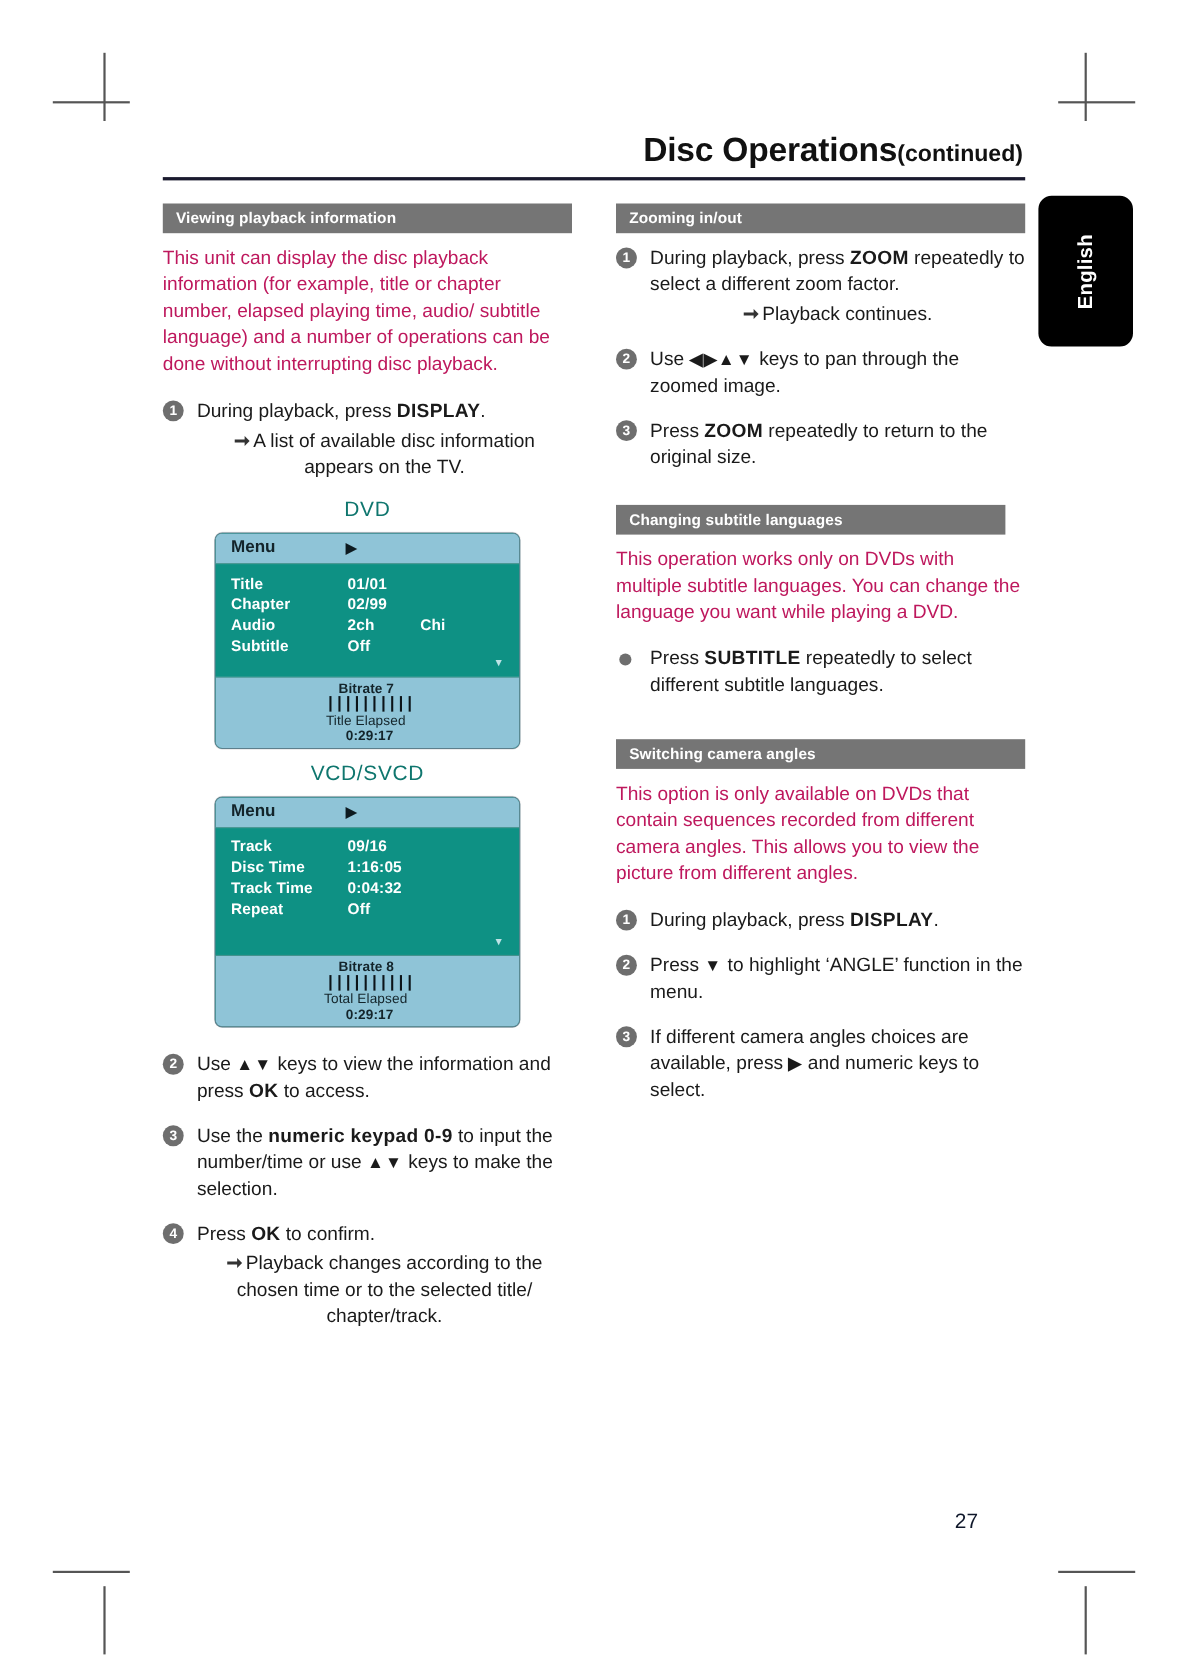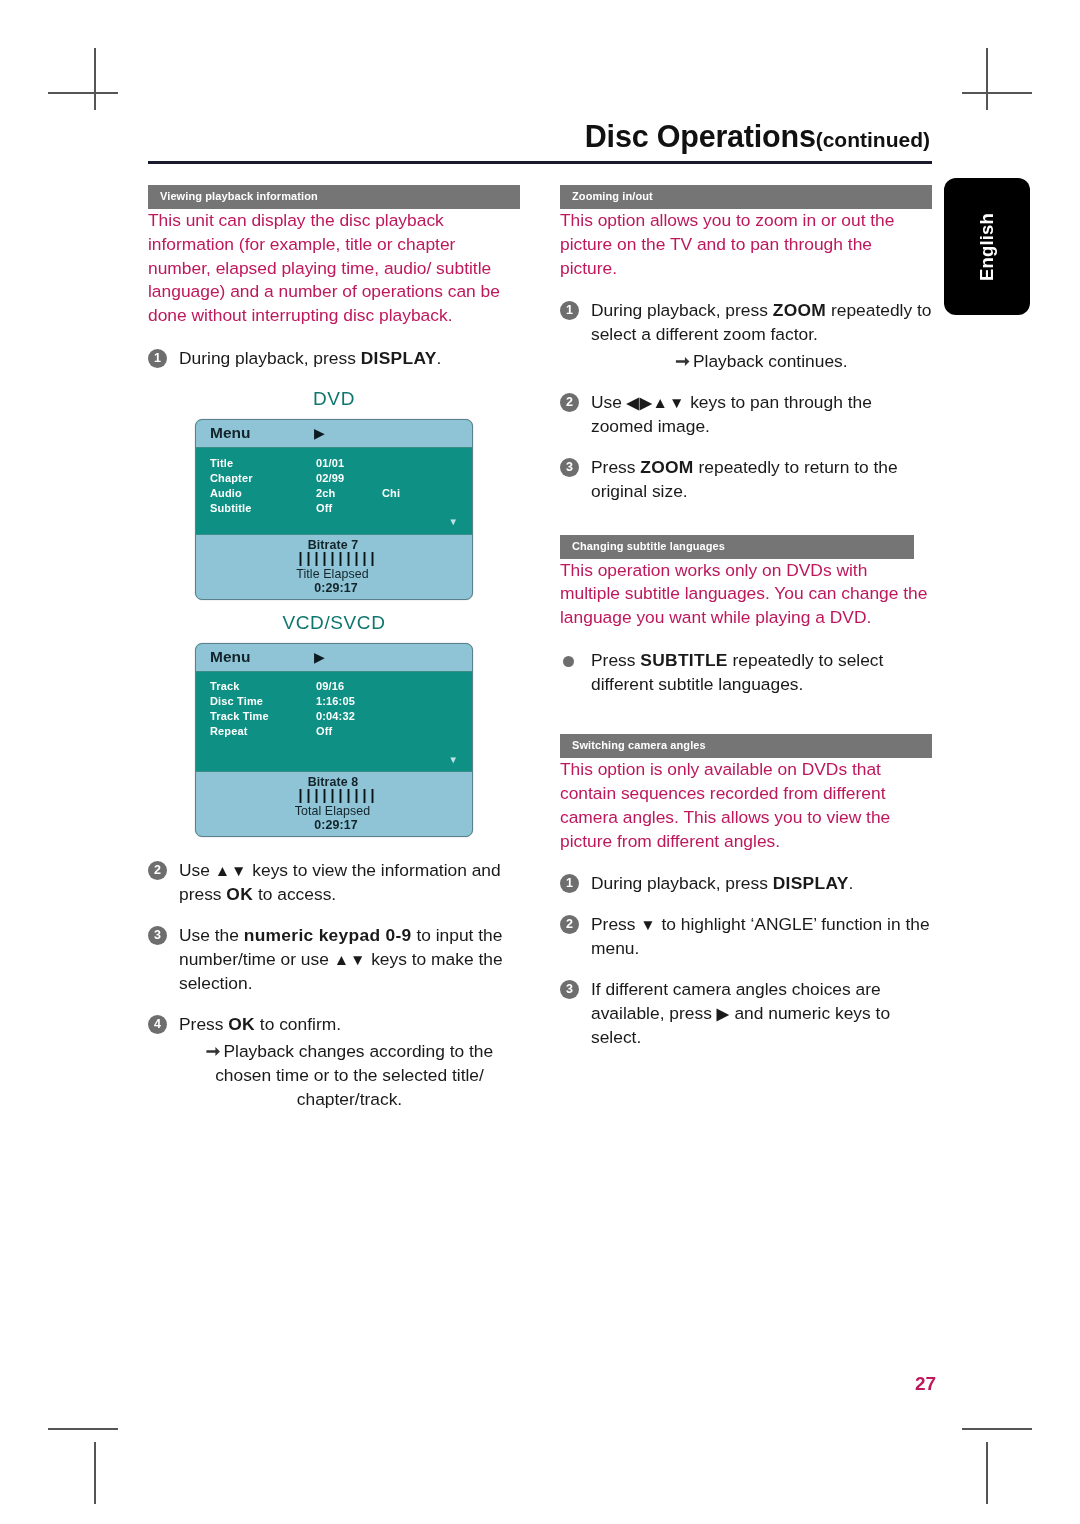--- a/index.html
+++ b/index.html
@@ -67,24 +67,25 @@
     display: flex;
     margin-top: 21px;
     gap: 40px;
   }
   .col { width: 372px; }
 
   
   .sec-head {
     background: #757575;
     color: #ffffff;
-    font-size: 11px;
+    font-size: 14px;
     font-weight: bold;
     padding: 5px 0 6px 12px;
     letter-spacing: 0.1px;
+    margin-bottom: 11px;
     line-height: 1.15;
   }
   .sec-head.narrow { width: 342px; }
 
   
   p.body {
     margin: 0 0 19px 0;
     font-size: 17.4px;
     line-height: 1.375;
     color: #be185d;
@@ -166,21 +167,21 @@
   }
   .osd-bar .tri { font-size: 14px; color: #0d1a1f; line-height: 1; }
   .osd-body {
     background: #0e9184;
     padding: 7px 0 5px 0;
     position: relative;
   }
   .osd-row {
     display: flex;
     color: #ffffff;
-    font-size: 11px;
+    font-size: 14px;
     font-weight: bold;
     padding: 1.5px 0 1.5px 14px;
     letter-spacing: 0.15px;
   }
   .osd-row .lab { width: 106px; }
   .osd-row .v1 { width: 66px; }
   .osd-row .v2 { }
   .osd-caret {
     text-align: right;
     padding-right: 14px;
@@ -232,25 +233,25 @@
     color: #ffffff;
     font-size: 18.5px;
     font-weight: bold;
     white-space: nowrap;
     letter-spacing: 0.2px;
   }
 
   
   .pageno {
     position: absolute;
-    left: 915px;
+    left: 868px;
     top: 1373px;
     font-size: 19px;
-    color: #be185d;
-    font-weight: bold;
+    color: #0f172a;
+    font-weight: normal;
   }
   .vcd-gap { height: 14px; }
 </style>
 </head>
 <body>
 
 <div class="crop v crop-tl-v"></div>
 <div class="crop h crop-tl-h"></div>
 <div class="crop v crop-tr-v"></div>
 <div class="crop h crop-tr-h"></div>
@@ -274,20 +275,21 @@
 
     <div class="col">
 
       <div class="sec-head">Viewing playback information</div>
 
       <p class="body">This unit can display the disc playback information (for example, title or chapter number, elapsed playing time, audio/ subtitle language) and a number of operations can be done without interrupting disc playback.</p>
 
       <div class="step">
         <div class="num">1</div>
         <span>During playback, press </span><b class="k">DISPLAY</b><span>.</span>
+        <span class="sub"><span class="arr">➞</span><span>A list of available disc information appears on the TV.</span></span>
       </div>
 
       <div class="osd-label">DVD</div>
       <div class="osd">
         <div class="osd-bar">
           <span class="t">Menu</span>
           <span class="tri">▶</span>
         </div>
         <div class="osd-body">
           <div class="osd-row">
@@ -376,21 +378,20 @@
         <div class="num">4</div>
         <span>Press </span><b class="k">OK</b><span> to confirm.</span>
         <span class="sub"><span class="arr">➞</span><span>Playback changes according to the chosen time or to the selected title/ chapter/track.</span></span>
       </div>
 
     </div>
 
     <div class="col">
 
       <div class="sec-head">Zooming in/out</div>
-      <p class="body">This option allows you to zoom in or out the picture on the TV and to pan through the picture.</p>
 
       <div class="step">
         <div class="num">1</div>
         <span>During playback, press </span><b class="k">ZOOM</b><span> repeatedly to select a different zoom factor.</span>
         <span class="sub"><span class="arr">➞</span><span>Playback continues.</span></span>
       </div>
 
       <div class="step">
         <div class="num">2</div>
         <span>Use </span><b class="key">◀▶▲▼</b><span> keys to pan through the zoomed image.</span>

